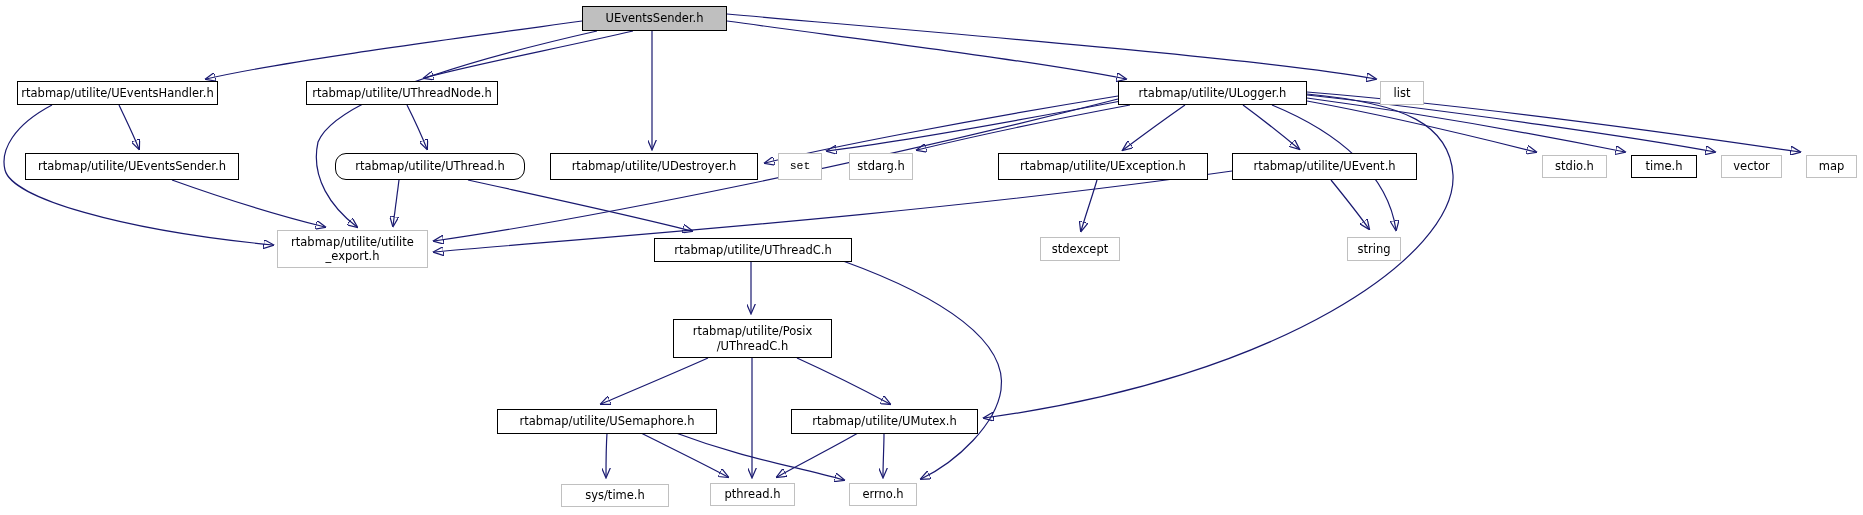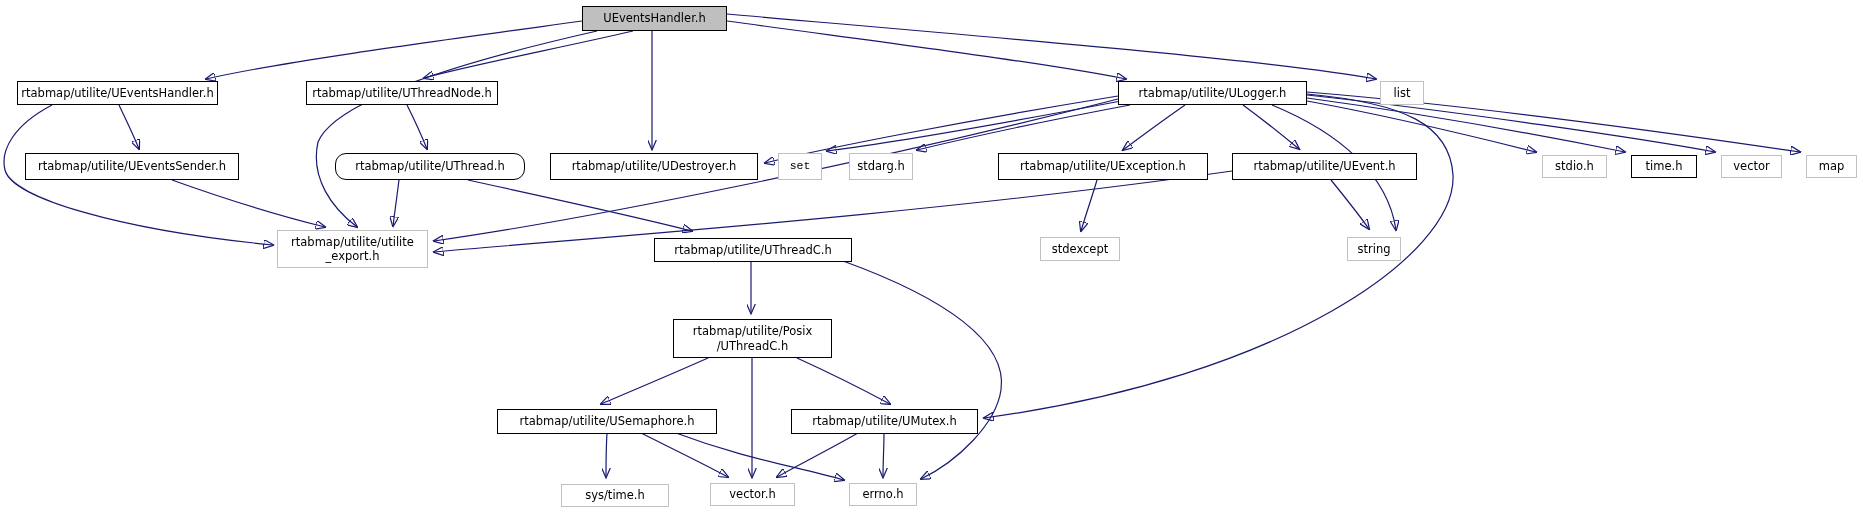--- a/index.html
+++ b/index.html
@@ -70,21 +70,21 @@
     <path marker-end="url(#arrow)" d="M 708,358 C 672,374 634,390 601,404"></path>
     <path marker-end="url(#arrow)" d="M 752,358 L 752,477"></path>
     <path marker-end="url(#arrow)" d="M 797,358 C 830,373 862,389 890,404"></path>
     <path marker-end="url(#arrow)" d="M 607,433 C 606,448 606,462 606,477"></path>
     <path marker-end="url(#arrow)" d="M 641,433 C 673,449 702,463 728,477"></path>
     <path marker-end="url(#arrow)" d="M 676,433 C 745,459 795,466 844,480"></path>
     <path marker-end="url(#arrow)" d="M 858,433 C 830,449 802,463 777,477"></path>
     <path marker-end="url(#arrow)" d="M 884,433 C 884,447 883,462 883,477"></path>
   </svg>
 
-  <div class="node root" style="left:582px;top:6px;width:145px;height:25px;">UEventsHandler.h</div>
+  <div class="node root" style="left:582px;top:6px;width:145px;height:25px;">UEventsSender.h</div>
 
   <div class="node" style="left:17px;top:81px;width:201px;height:24px;">rtabmap/utilite/UEventsHandler.h</div>
   <div class="node" style="left:306px;top:81px;width:192px;height:24px;">rtabmap/utilite/UThreadNode.h</div>
   <div class="node" style="left:1118px;top:81px;width:189px;height:24px;">rtabmap/utilite/ULogger.h</div>
   <div class="node ext" style="left:1380px;top:81px;width:44px;height:24px;">list</div>
 
   <div class="node" style="left:25px;top:153px;width:214px;height:27px;">rtabmap/utilite/UEventsSender.h</div>
   <div class="node" style="left:335px;top:153px;width:190px;height:27px;border-radius:11px;">rtabmap/utilite/UThread.h</div>
   <div class="node" style="left:550px;top:153px;width:208px;height:27px;">rtabmap/utilite/UDestroyer.h</div>
   <div class="node ext" style="left:778px;top:153px;width:44px;height:27px;font-family:Liberation Mono, monospace;">set</div>
@@ -102,16 +102,16 @@
   <div class="node ext" style="left:1040px;top:237px;width:80px;height:24px;">stdexcept</div>
   <div class="node ext" style="left:1347px;top:237px;width:54px;height:24px;">string</div>
 
   <div class="node" style="left:673px;top:319px;width:159px;height:39px;">rtabmap/utilite/Posix
 /UThreadC.h</div>
 
   <div class="node" style="left:497px;top:409px;width:220px;height:25px;">rtabmap/utilite/USemaphore.h</div>
   <div class="node" style="left:791px;top:409px;width:187px;height:25px;">rtabmap/utilite/UMutex.h</div>
 
   <div class="node ext" style="left:561px;top:484px;width:108px;height:23px;">sys/time.h</div>
-  <div class="node ext" style="left:710px;top:483px;width:85px;height:23px;">vector.h</div>
+  <div class="node ext" style="left:710px;top:483px;width:85px;height:23px;">pthread.h</div>
   <div class="node ext" style="left:849px;top:483px;width:68px;height:23px;">errno.h</div>
 
 </div>
 
 </body></html>

